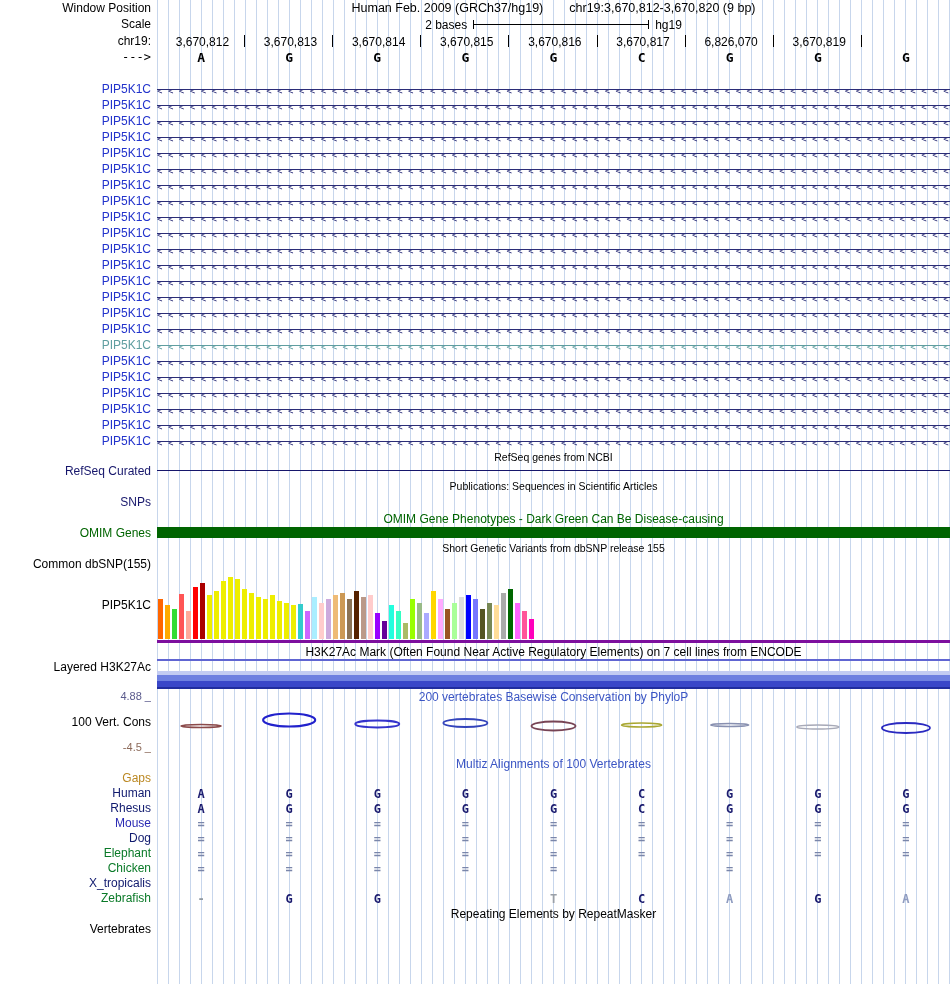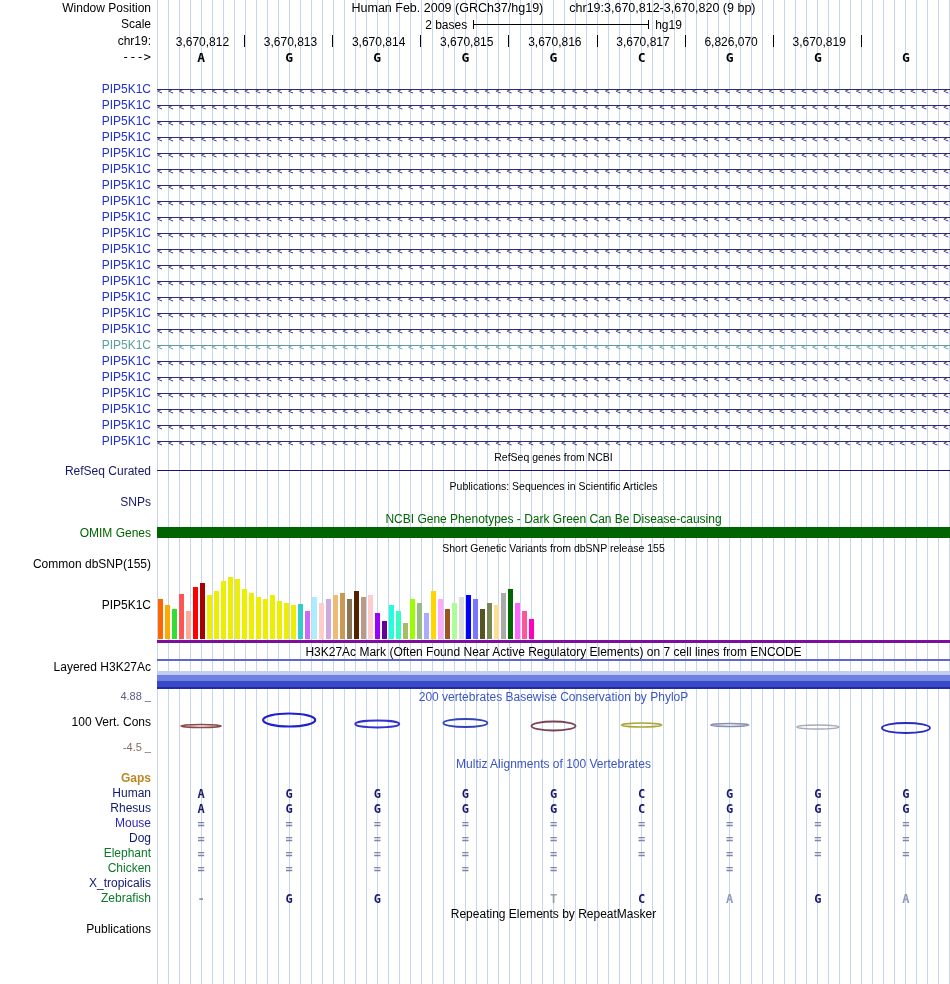--- a/index.html
+++ b/index.html
@@ -251,21 +251,21 @@
       <div class="trk center-title small-title">Publications: Sequences in Scientific Articles</div>
     </div>
 
     <div class="row h17">
       <div class="lblcol" style="color:#16166b">SNPs</div>
       <div class="trk"></div>
     </div>
 
     <div class="row h16">
       <div class="lblcol"></div>
-      <div class="trk center-title green" id="omim-title">NCBI Gene Phenotypes - Dark Green Can Be Disease-causing</div>
+      <div class="trk center-title green" id="omim-title">OMIM Gene Phenotypes - Dark Green Can Be Disease-causing</div>
     </div>
     <div class="row h12">
       <div class="lblcol green">OMIM Genes</div>
       <div class="trk">
         <div class="omim-bar" id="omim-bar" style="background: rgb(0, 100, 0);"></div>
       </div>
     </div>
 
     <div class="row h18">
       <div class="lblcol"></div>
@@ -384,21 +384,21 @@
       <div class="lblcol limit-lbl min-lbl">-4.5 _</div>
       <div class="trk"></div>
     </div>
 
     <div class="row h15">
       <div class="lblcol"></div>
       <div class="trk center-title blue" id="multiz-title" style="color: rgb(59, 85, 196);">Multiz Alignments of 100 Vertebrates</div>
     </div>
     <div id="multiz-rows">
         <div class="row sp-row">
-          <div class="lblcol" style="color: rgb(187, 136, 34); font-weight: bold;">Gaps</div>
+          <div class="lblcol" style="color: rgb(187, 136, 34);">Gaps</div>
           <div class="trk cells">
             <div class="cell aln" style="color: rgb(122, 134, 170);"></div>
             <div class="cell aln" style="color: rgb(122, 134, 170);"></div>
             <div class="cell aln" style="color: rgb(122, 134, 170);"></div>
             <div class="cell aln" style="color: rgb(122, 134, 170);"></div>
             <div class="cell aln" style="color: rgb(122, 134, 170);"></div>
             <div class="cell aln" style="color: rgb(122, 134, 170);"></div>
             <div class="cell aln" style="color: rgb(122, 134, 170);"></div>
             <div class="cell aln" style="color: rgb(122, 134, 170);"></div>
             <div class="cell aln" style="color: rgb(122, 134, 170);"></div>
@@ -516,18 +516,18 @@
             <div class="cell aln" style="color: rgb(143, 156, 192);">A</div>
           </div>
         </div>
       </div>
 
     <div class="row h15">
       <div class="lblcol"></div>
       <div class="trk center-title">Repeating Elements by RepeatMasker</div>
     </div>
     <div class="row h16">
-      <div class="lblcol">Publications</div>
+      <div class="lblcol">Vertebrates</div>
       <div class="trk"></div>
     </div>
 
   </div>
 </div>
 
 </body></html>

